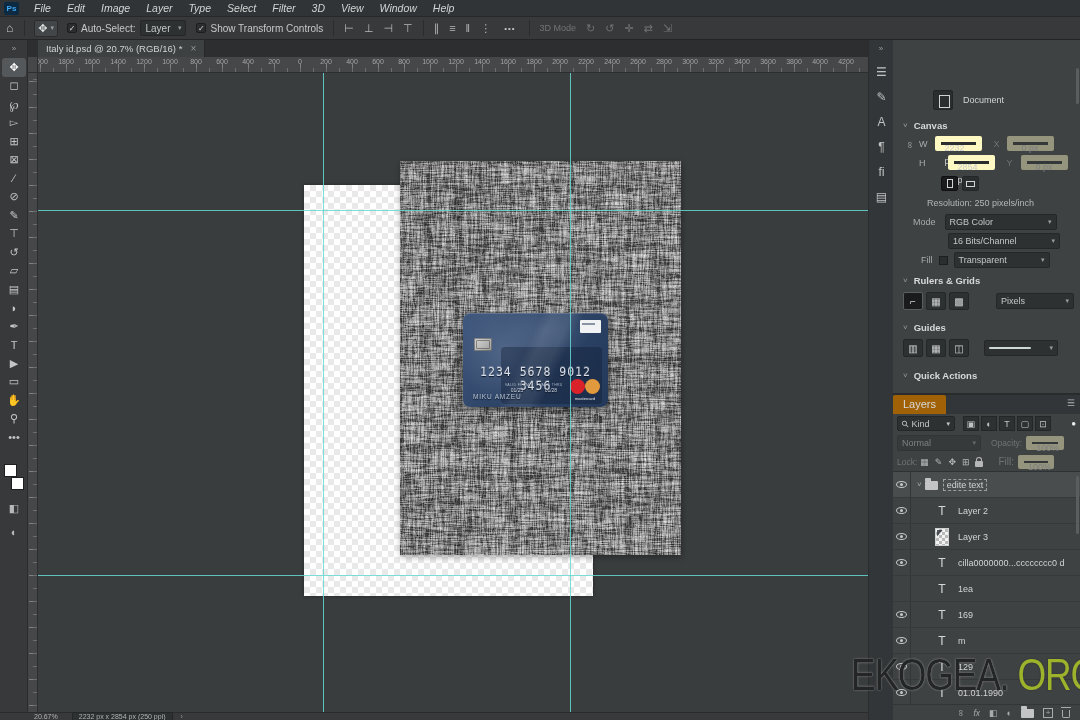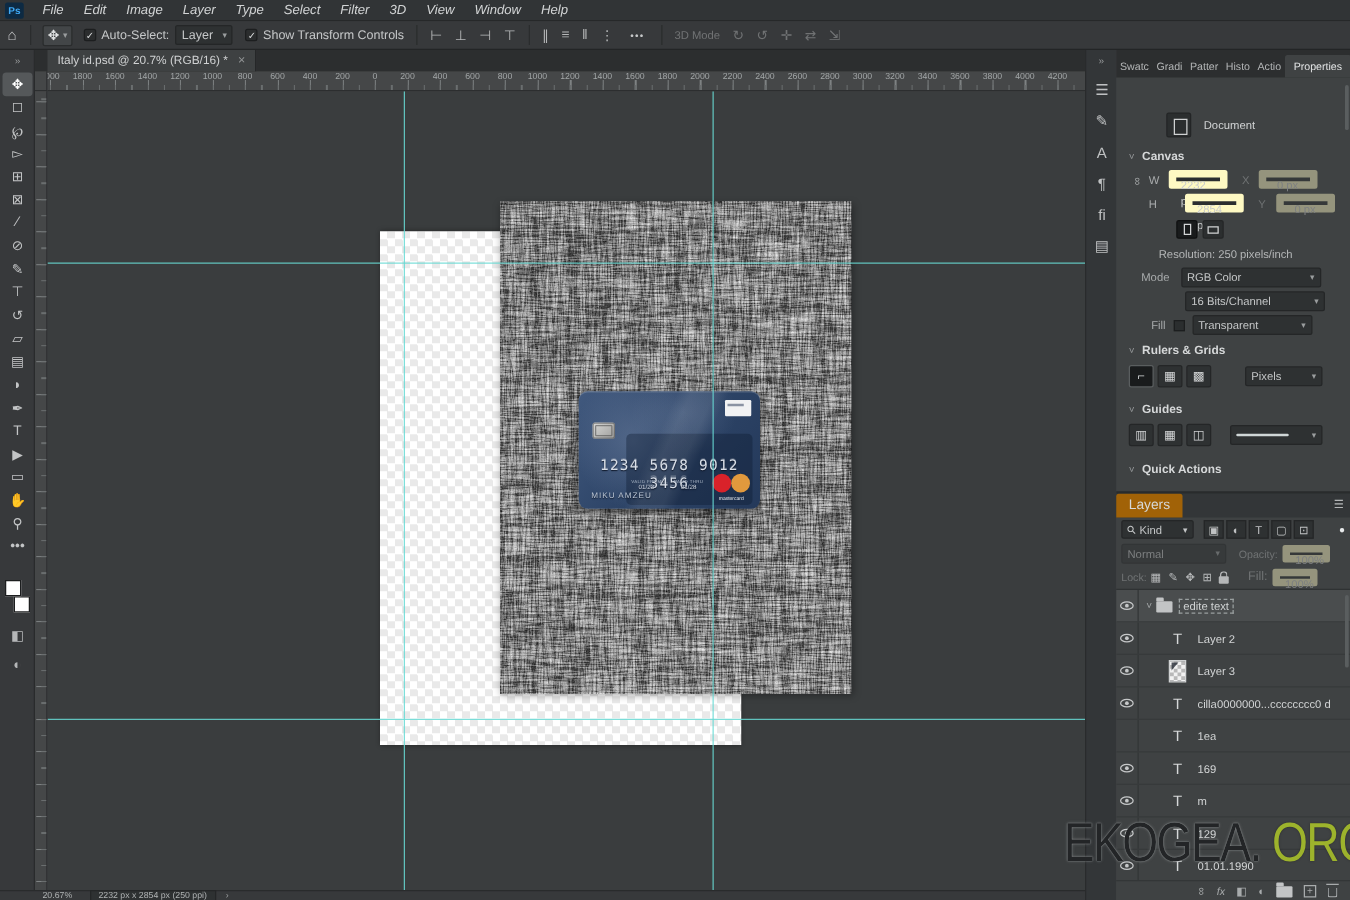--- a/index.html
+++ b/index.html
@@ -385,32 +385,20 @@
     <span class="rs-icon">☰</span>
         <span class="rs-icon">✎</span>
         <span class="rs-icon">A</span>
         <span class="rs-icon">¶</span>
         <span class="rs-icon">ﬁ</span>
         <span class="rs-icon">▤</span>
       </div>
   </div>
 
   <div class="right-panel">
-    <div class="panel-tabs">
-      <span style="display:flex">
-
-      <span class="ptab">Swatc</span>
-          <span class="ptab">Gradi</span>
-          <span class="ptab">Patter</span>
-          <span class="ptab">Histo</span>
-          <span class="ptab">Actio</span>
-        </span>
-      <span class="ptab active">Properties</span>
-
-    </div>
 
     <div class="props">
       <div class="prow" style="left:40px;top:28px">
         <span class="doc-thumb"></span>
         <span style="color:#d2d4d5">Document</span>
       </div>
 
       <div class="sec-h" style="left:0;top:58px">
         <span class="sc">˅</span>
         <span>Canvas</span>
@@ -462,21 +450,21 @@
       </div>
 
       <div class="sec-h" style="left:0;top:213px">
         <span class="sc">˅</span>
         <span>Rulers &amp; Grids</span>
       </div>
       <div class="prow" style="left:10px;top:230px">
         <span class="pbtn active">⌐</span>
         <span class="pbtn">▦</span>
         <span class="pbtn">▩</span>
-        <span class="select" style="width:62px;margin-left:24px">
+        <span class="select" style="width:78px;margin-left:24px">
           <span>Pixels</span>
           <span class="chv">▾</span>
         </span>
       </div>
 
       <div class="sec-h" style="left:0;top:260px">
         <span class="sc">˅</span>
         <span>Guides</span>
       </div>
       <div class="prow" style="left:10px;top:277px">

